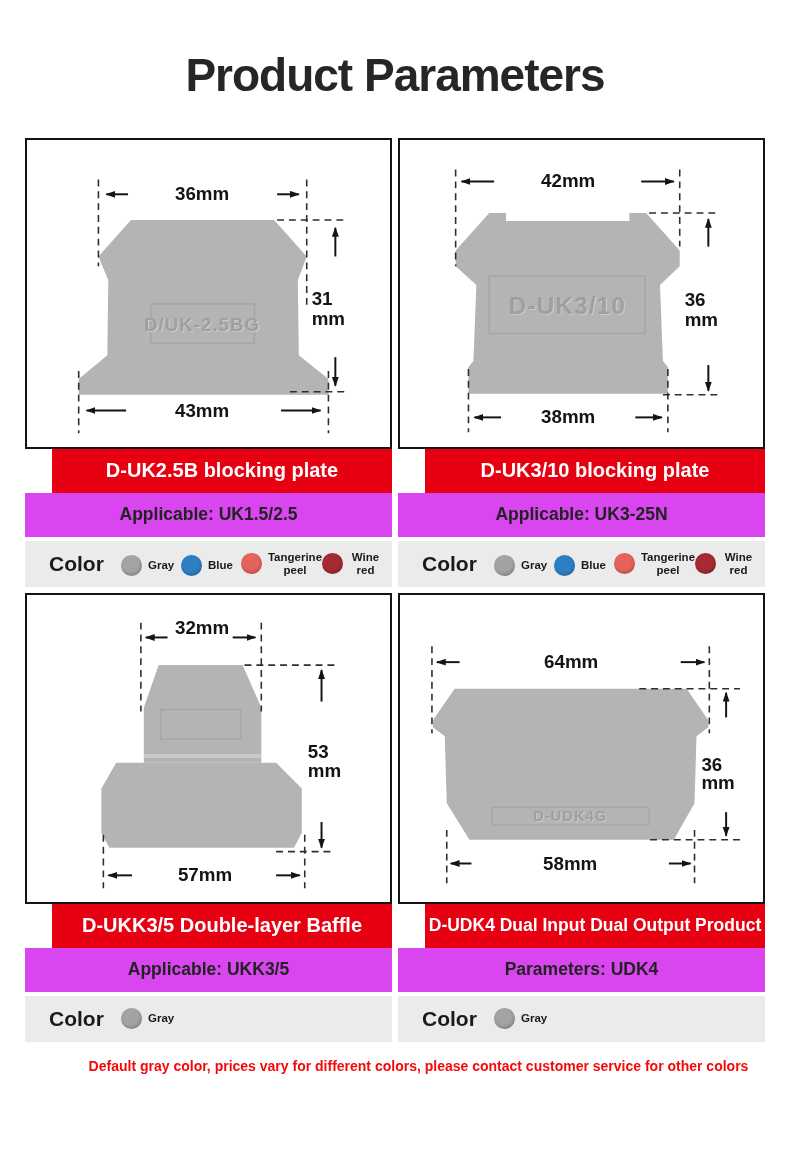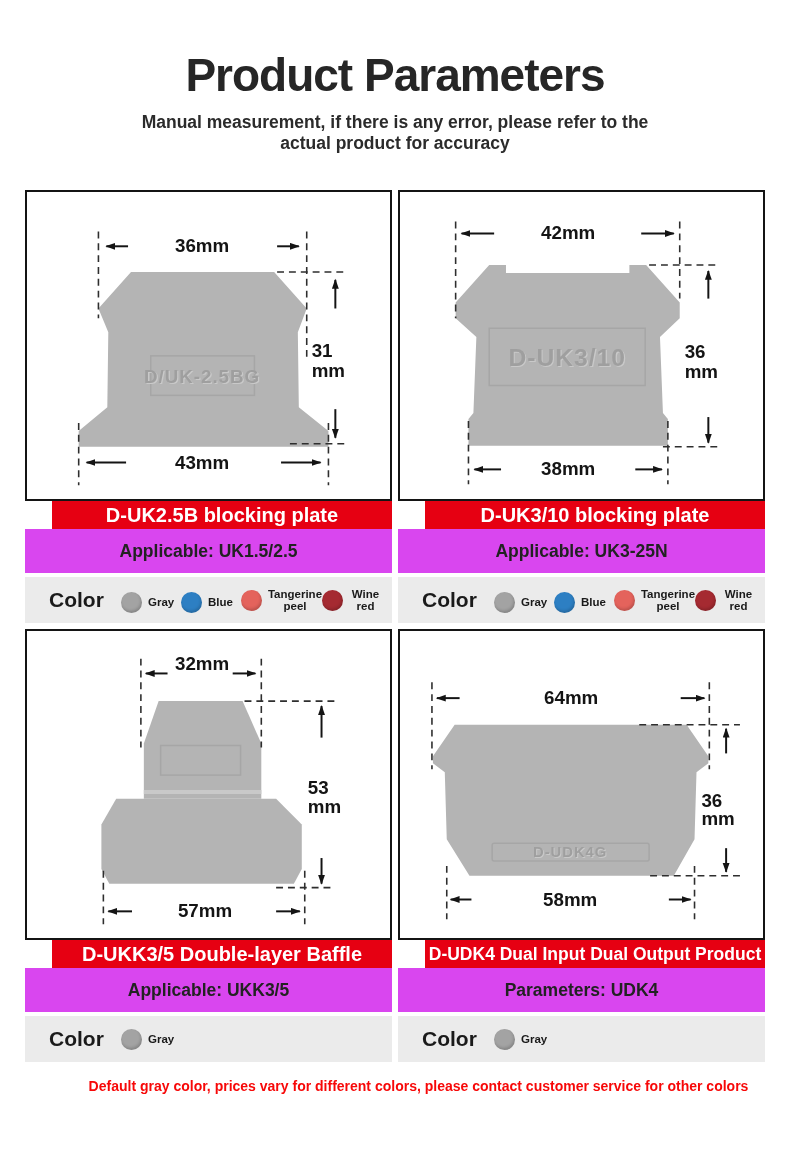--- a/index.html
+++ b/index.html
@@ -20,21 +20,21 @@
   .grid {
     width:740px; margin:36px auto 0;
     display:grid; grid-template-columns:367px 367px; column-gap:6px; row-gap:6px;
   }
   .card { width:367px; }
   .panel {
     height:311px; border:2px solid #141414; background:#fff; position:relative;
   }
   .panel svg { display:block; width:100%; height:100%; }
   .banner {
-    height:28px; background:#e60012; color:#ffffff; font-weight:bold; font-size:20px;
+    height:44px; background:#e60012; color:#ffffff; font-weight:bold; font-size:20px;
     display:flex; align-items:center; justify-content:center; white-space:nowrap;margin-left:27px;
   }
   .banner.small { font-size:17.5px; }
   .applicable {
     height:44px; background:#d946ef; color:#222222; font-weight:bold; font-size:17.5px;
     display:flex; align-items:center; justify-content:center;
   }
   .colorrow {
     height:46px; background:#ebebeb; margin-top:4px;
     display:flex; align-items:center; padding:0 10px 0 24px;
@@ -63,24 +63,20 @@
   .dash { stroke:#2e2e2e; stroke-width:1.6; stroke-dasharray:7 5; }
   .arr  { stroke:#141414; stroke-width:2; }
   .dim  { font-size:19px; font-weight:bold; fill:#141414; }
   .mid  { text-anchor:middle; }
 </style>
 </head>
 <body>
 
 <div class="header">
   <div class="title">Product Parameters</div>
-  <div class="subtitle">
-    <div>Manual measurement, if there is any error, please refer to the</div>
-    <div>actual product for accuracy</div>
-  </div>
 </div>
 
 <div class="grid">
 
   <div class="card">
     <div class="panel">
       <svg viewBox="0 0 367 311">
         <defs>
           <marker id="ah1" markerWidth="11" markerHeight="8" refX="9" refY="3.5" orient="auto" markerUnits="userSpaceOnUse">
             <path d="M0,0 L10,3.5 L0,7 Z" fill="#141414"></path>

